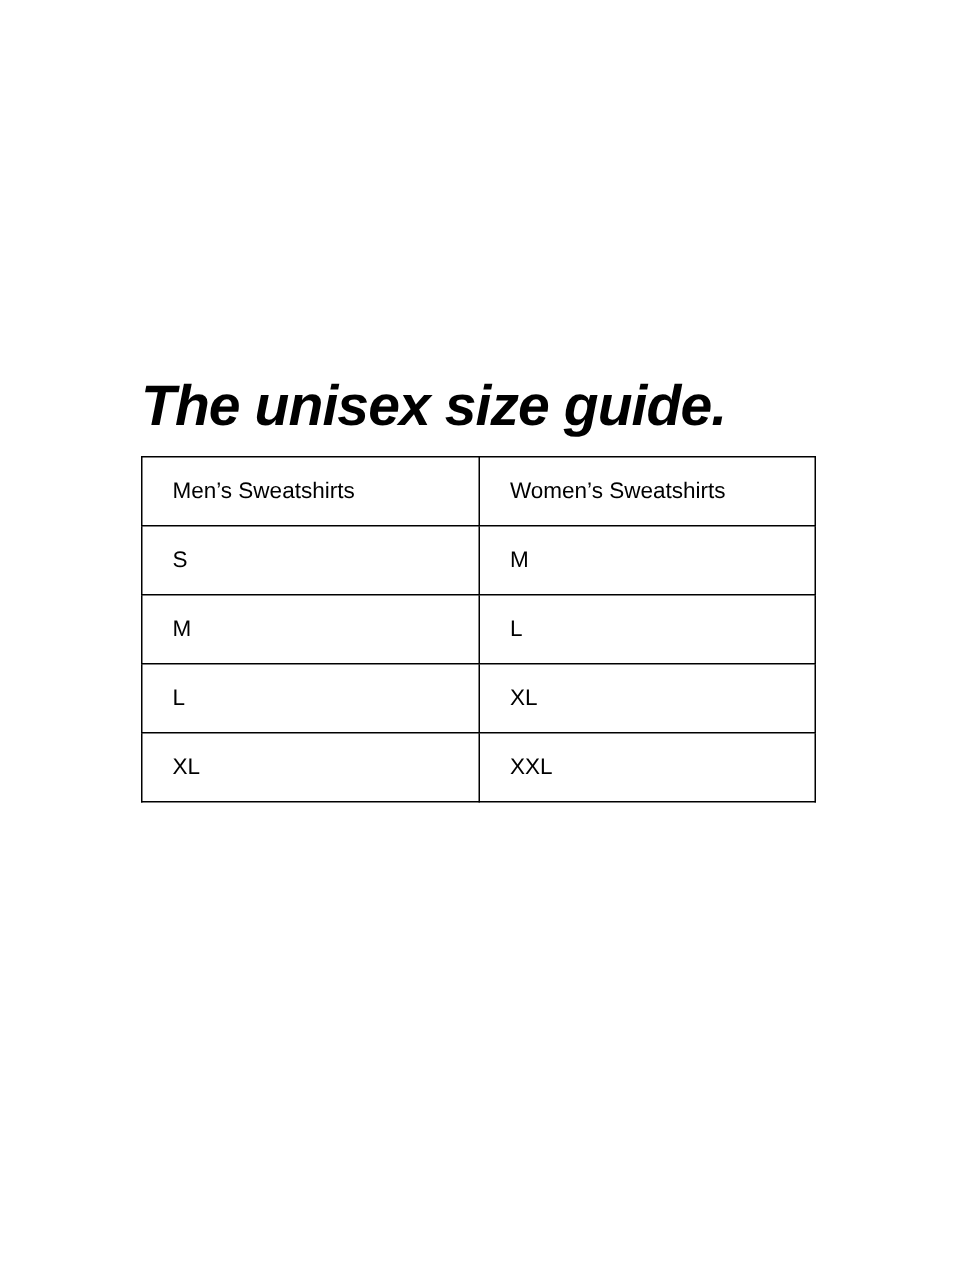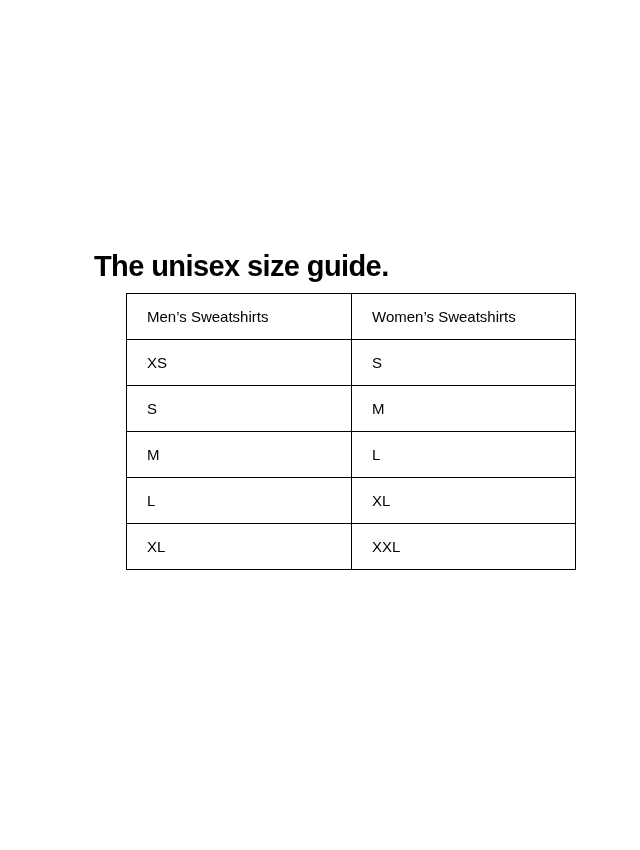--- a/index.html
+++ b/index.html
@@ -17,41 +17,41 @@
   }
 
   .page {
     position: absolute;
     left: 94px;
     top: 250px;
     width: 452px;
   }
 
   .title {
-    font-size: 29px;
+    font-size: 38px;
     font-weight: bold;
     letter-spacing: -0.6px;
     line-height: 1.15;
     margin: 0 0 10px 0;
     color: #000000;
+    font-style: italic;
   }
 
   .subtitle {
     font-size: 11.5px;
     font-weight: bold;
     line-height: 1.3;
     margin: 0 0 16px 0;
     color: #000000;
   }
 
   table.size-table {
     border-collapse: collapse;
     width: 449px;
     table-layout: fixed;
-    margin-left: 32px;
   }
 
   table.size-table th,
   table.size-table td {
     border: 1.5px solid #000000;
     text-align: left;
     vertical-align: middle;
     padding: 0 0 0 20px;
     height: 45px;
     font-size: 15px;
@@ -80,24 +80,20 @@
       <col class="c2">
     </colgroup>
     <thead>
       <tr>
         <th>Men’s Sweatshirts</th>
         <th>Women’s Sweatshirts</th>
       </tr>
     </thead>
     <tbody>
       <tr>
-        <td>XS</td>
-        <td>S</td>
-      </tr>
-      <tr>
         <td>S</td>
         <td>M</td>
       </tr>
       <tr>
         <td>M</td>
         <td>L</td>
       </tr>
       <tr>
         <td>L</td>
         <td>XL</td>

